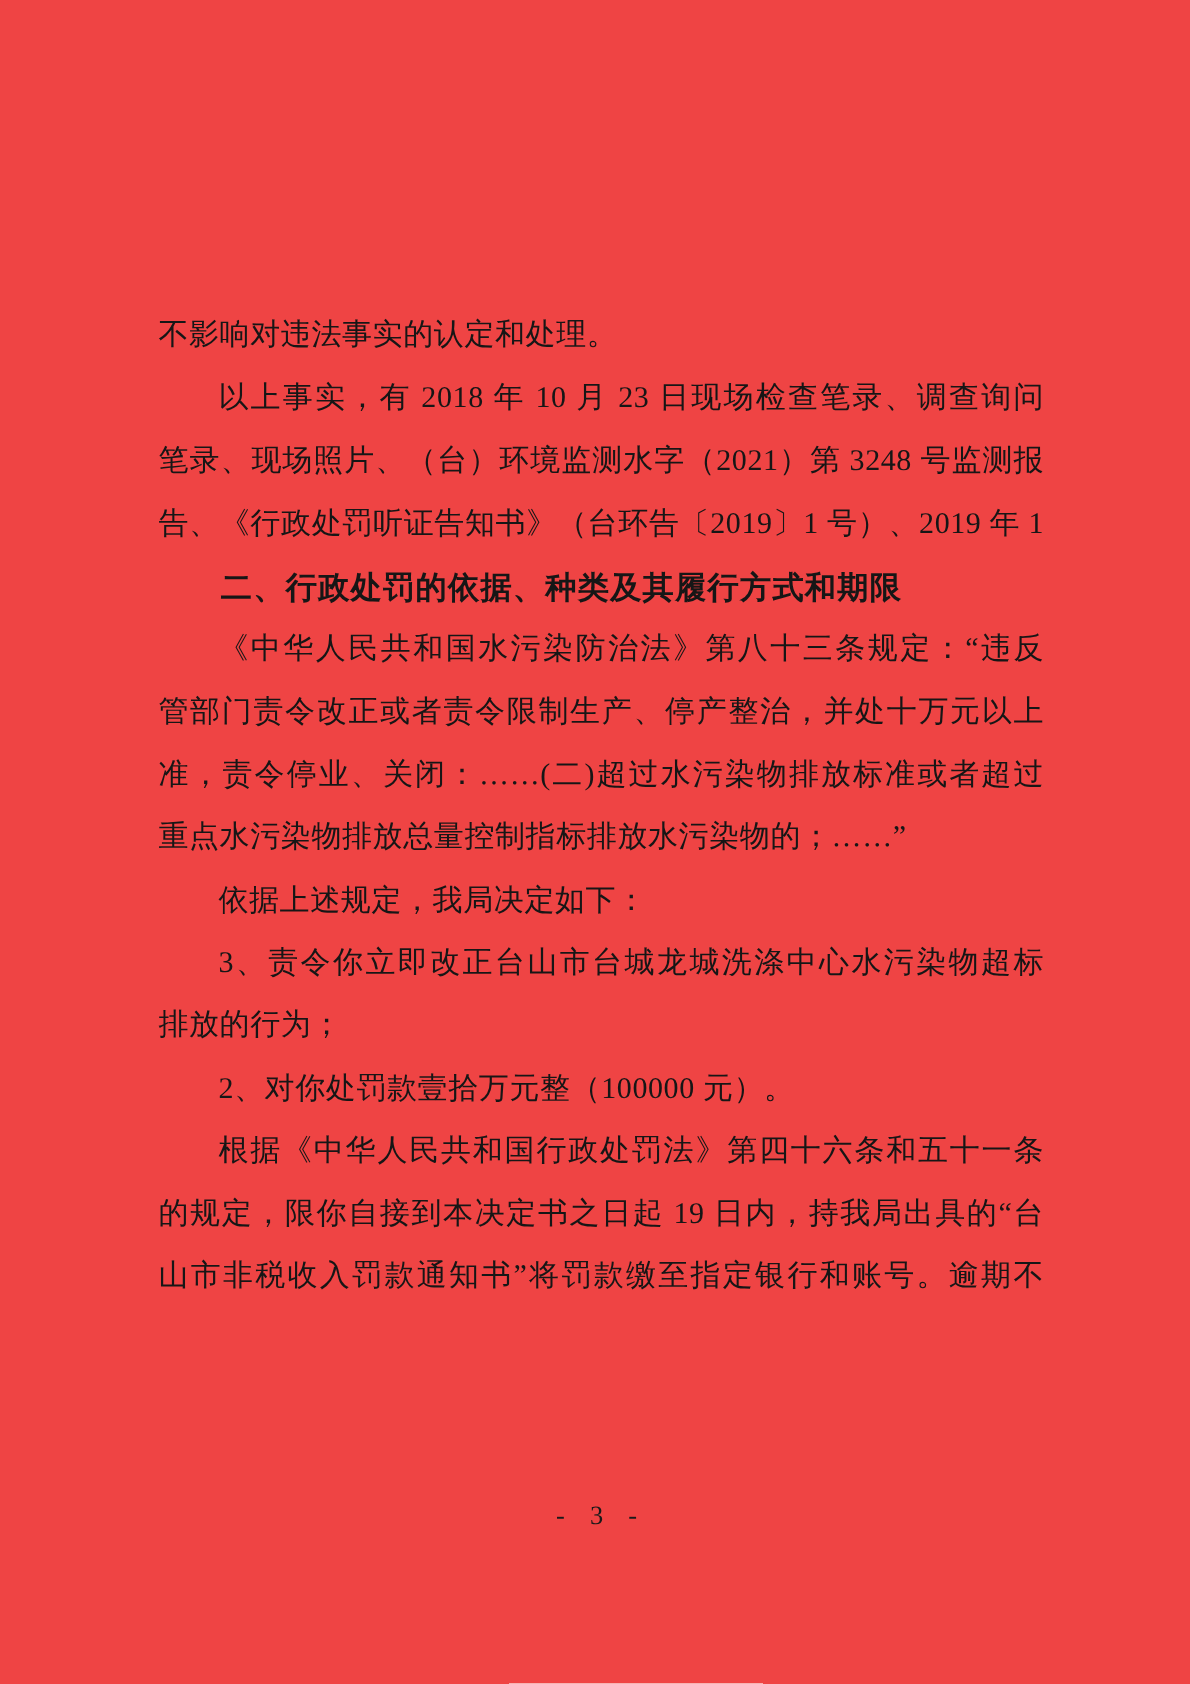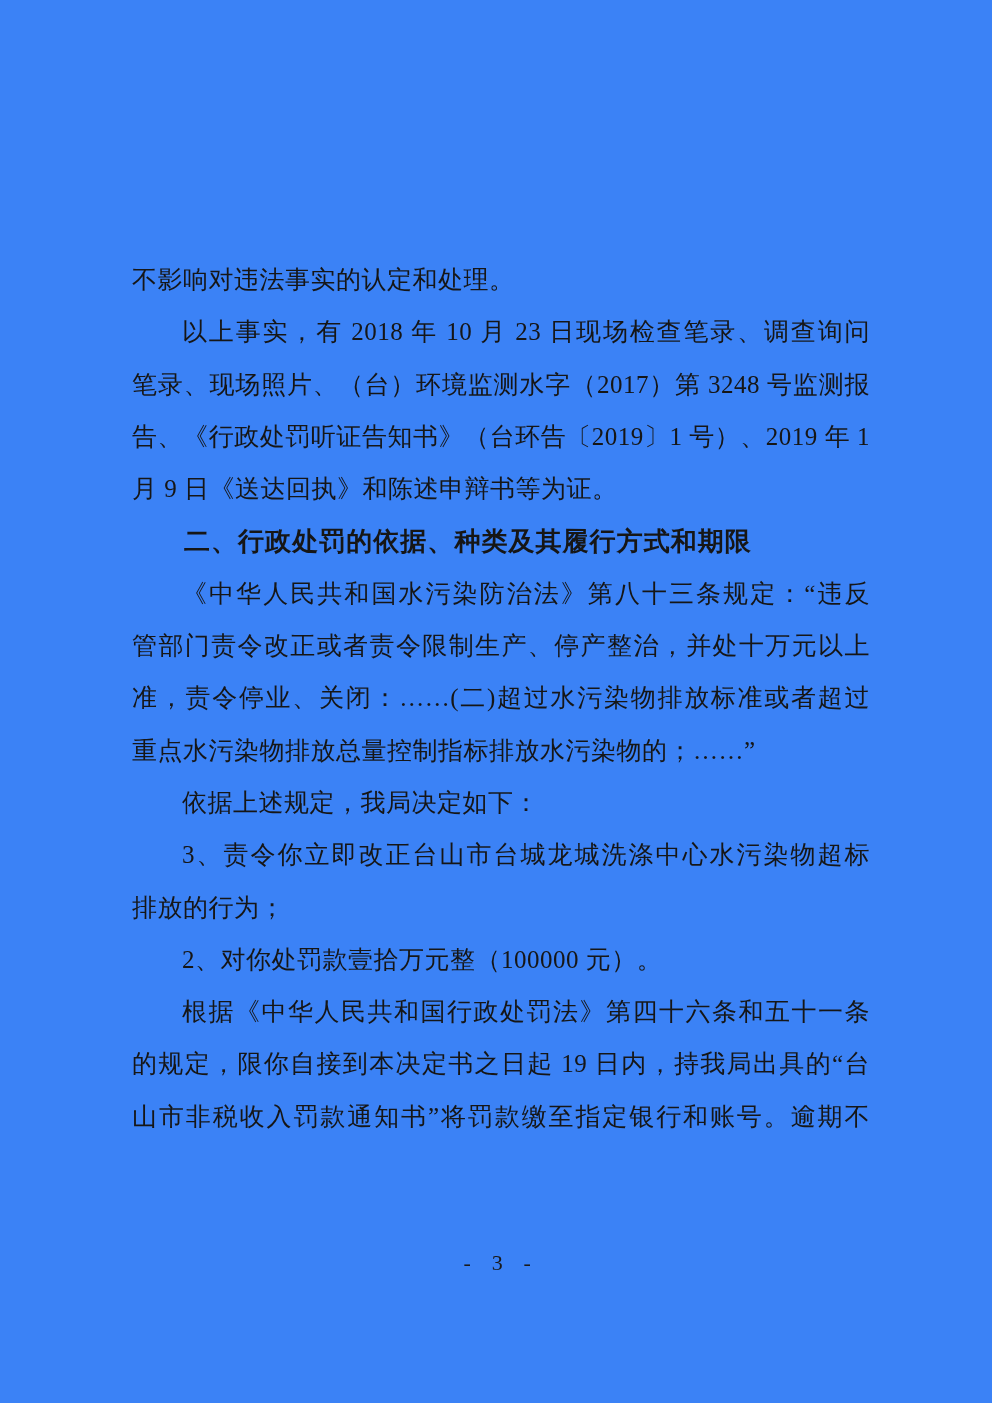--- a/index.html
+++ b/index.html
@@ -4,21 +4,21 @@
 <style>
   html, body {
     margin: 0;
     padding: 0;
     background: #ffffff;
   }
   .page {
     position: relative;
     width: 992px;
     height: 1403px;
-    background: #3b82f6;
+    background: #ef4444;
     color: #161616;
     font-family: "Liberation Serif", "DejaVu Serif", serif;
     overflow: hidden;
   }
   .text-block {
     position: absolute;
     left: 132px;
     top: 254px;
     width: 738px;
     font-size: 25px;
@@ -56,23 +56,22 @@
     color: #1a1a1a;
   }
 </style>
 </head>
 <body>
 
 <div class="page">
   <div class="text-block">
     <div class="line">不影响对违法事实的认定和处理。</div>
     <div class="line fill indent">以上事实，有 2018 年 10 月 23 日现场检查笔录、调查询问</div>
-    <div class="line fill">笔录、现场照片、（台）环境监测水字（2017）第 3248 号监测报</div>
+    <div class="line fill">笔录、现场照片、（台）环境监测水字（2021）第 3248 号监测报</div>
     <div class="line fill">告、《行政处罚听证告知书》（台环告〔2019〕1 号）、2019 年 1</div>
-    <div class="line">月 9 日《送达回执》和陈述申辩书等为证。</div>
     <div class="line heading indent">二、行政处罚的依据、种类及其履行方式和期限</div>
     <div class="line fill indent">《中华人民共和国水污染防治法》第八十三条规定：“违反</div>
     <div class="line fill">管部门责令改正或者责令限制生产、停产整治，并处十万元以上</div>
     <div class="line fill">准，责令停业、关闭：……(二)超过水污染物排放标准或者超过</div>
     <div class="line">重点水污染物排放总量控制指标排放水污染物的；……”</div>
     <div class="line indent">依据上述规定，我局决定如下：</div>
     <div class="line fill indent">3、责令你立即改正台山市台城龙城洗涤中心水污染物超标</div>
     <div class="line">排放的行为；</div>
     <div class="line indent">2、对你处罚款壹拾万元整（100000 元）。</div>
     <div class="line fill indent">根据《中华人民共和国行政处罚法》第四十六条和五十一条</div>

